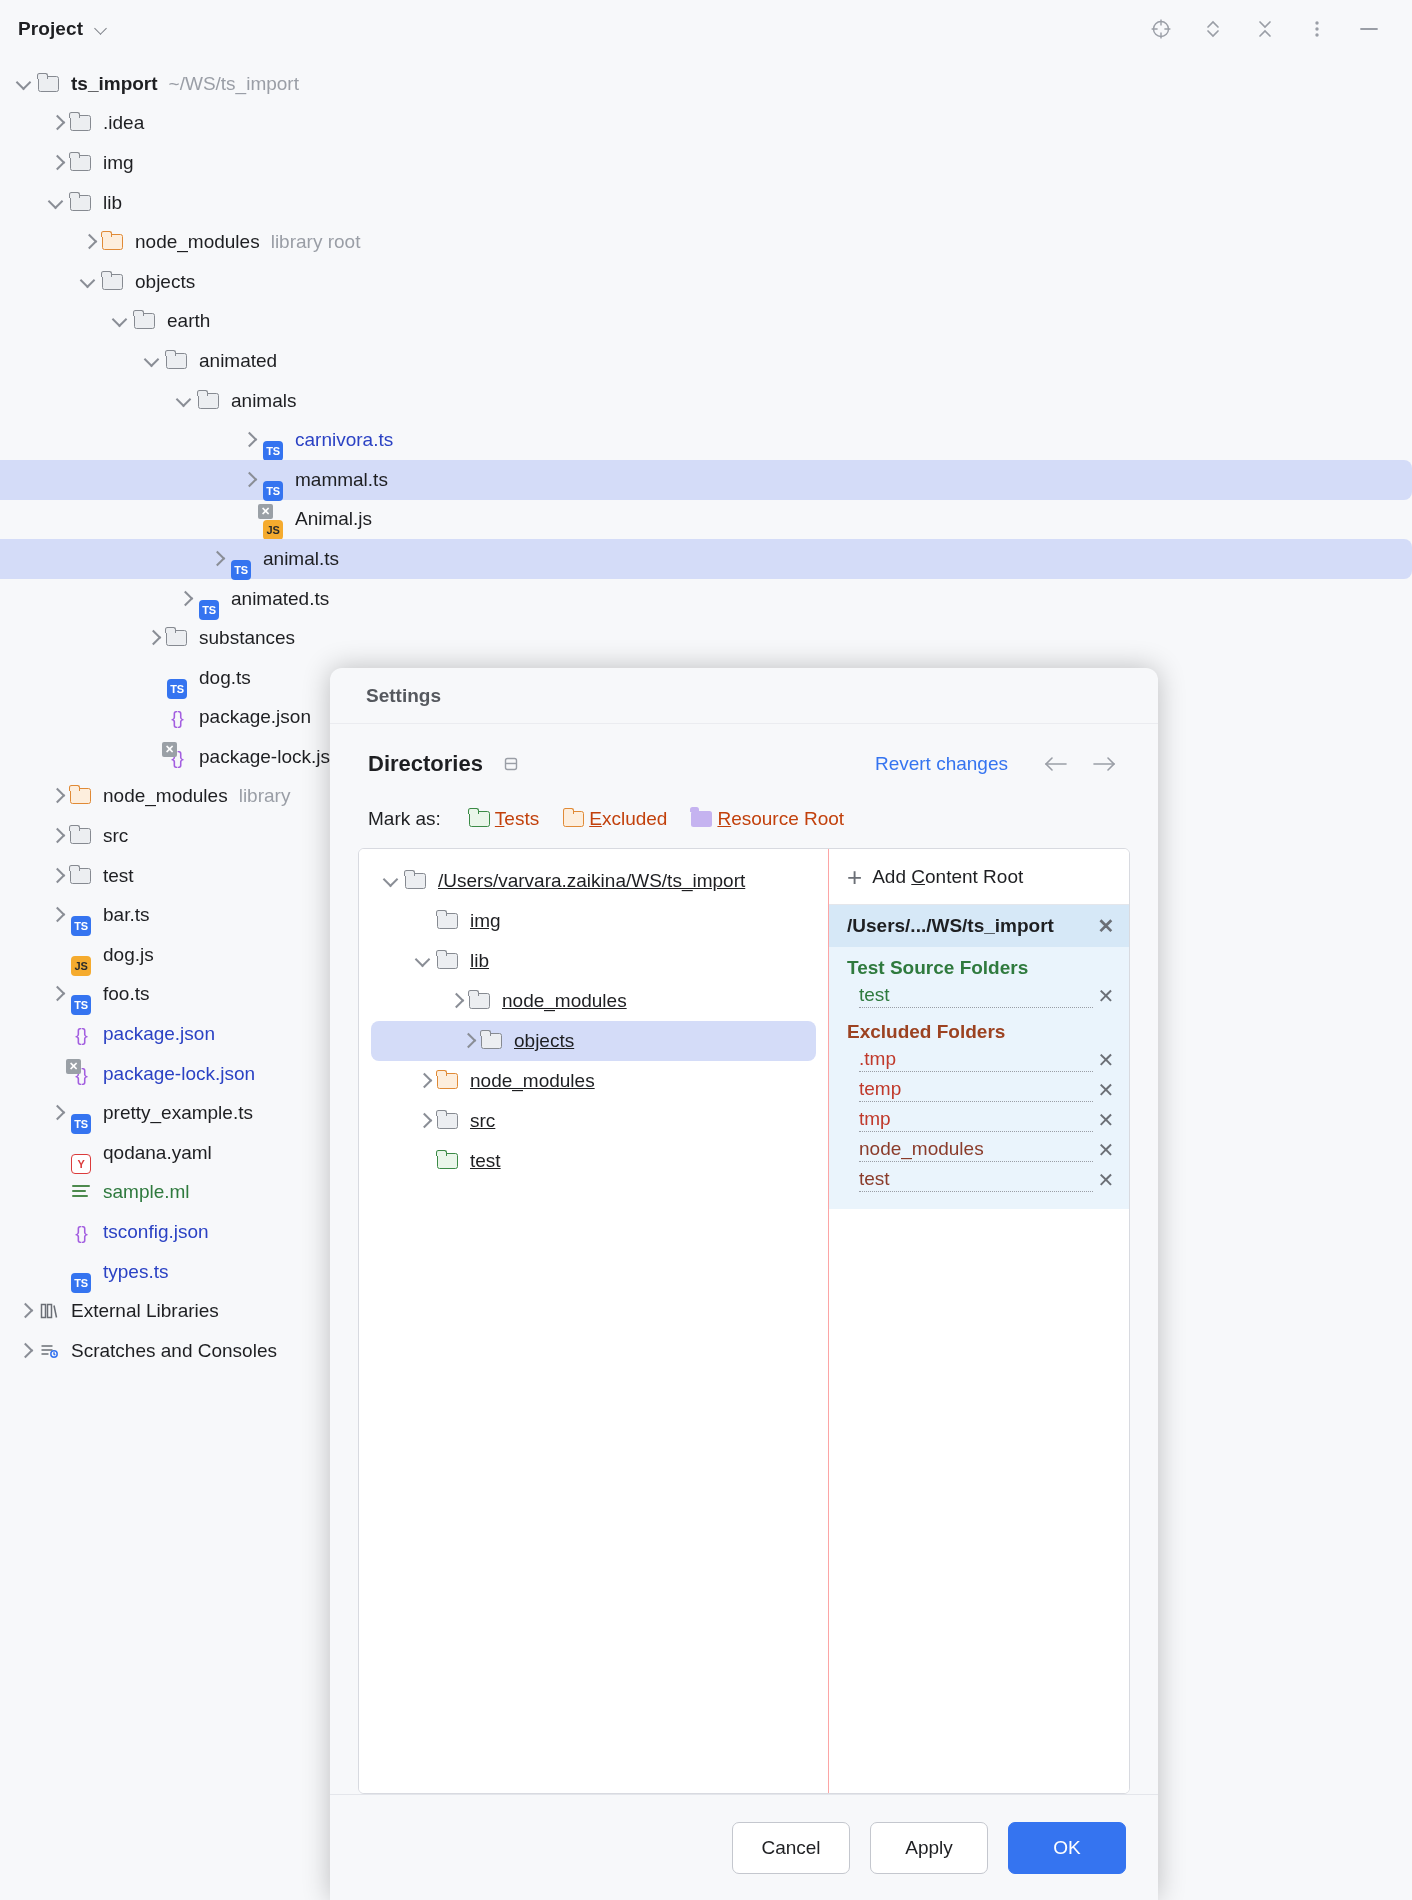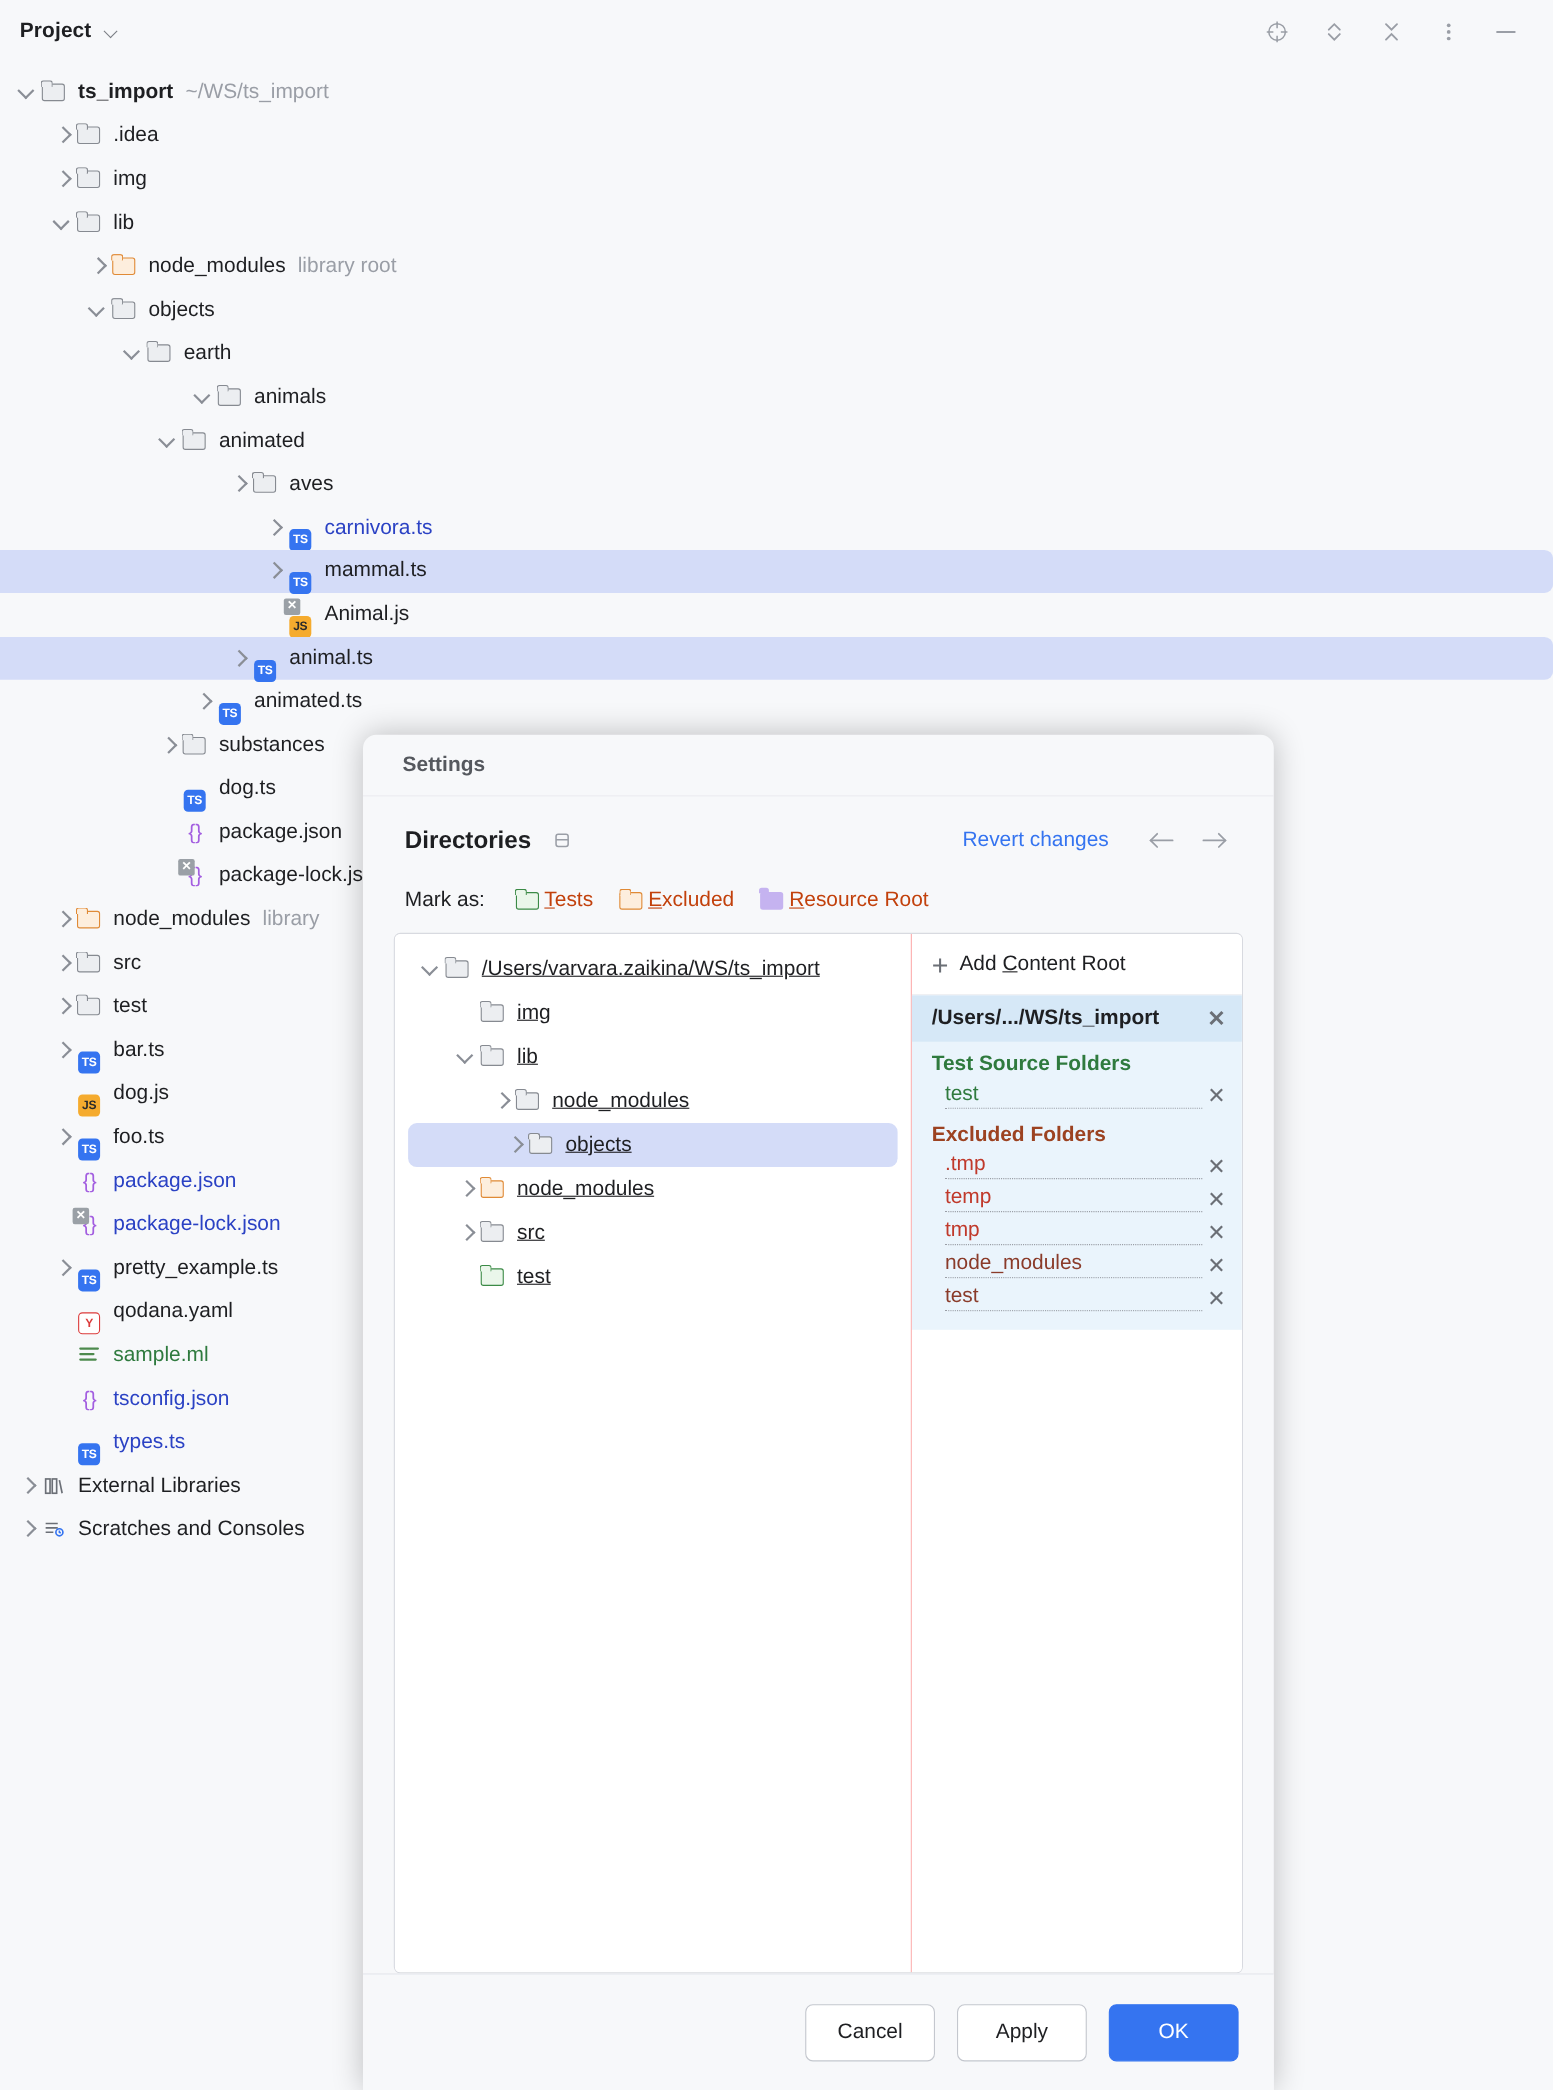--- a/index.html
+++ b/index.html
@@ -294,40 +294,33 @@
         </span>
         <span class="lbl">objects</span>
       </div>
       <div class="row" style="padding-left:110px">
         <span class="arrow down"></span>
         <span class="ficon">
           <span class="folder-gray"></span>
         </span>
         <span class="lbl">earth</span>
       </div>
+      <div class="row" style="padding-left:142px">
+        <span class="arrow down"></span>
+        <span class="ficon">
+          <span class="folder-gray"></span>
+        </span>
+        <span class="lbl">animated</span>
+      </div>
       <div class="row" style="padding-left:174px">
         <span class="arrow down"></span>
         <span class="ficon">
           <span class="folder-gray"></span>
         </span>
         <span class="lbl">animals</span>
-      </div>
-      <div class="row" style="padding-left:142px">
-        <span class="arrow down"></span>
-        <span class="ficon">
-          <span class="folder-gray"></span>
-        </span>
-        <span class="lbl">animated</span>
-      </div>
-      <div class="row" style="padding-left:206px">
-        <span class="arrow right"></span>
-        <span class="ficon">
-          <span class="folder-gray"></span>
-        </span>
-        <span class="lbl">aves</span>
       </div>
       <div class="row" style="padding-left:238px">
         <span class="arrow right"></span>
         <span class="ficon">
           <span class="badge ts">TS</span>
         </span>
         <span class="lbl blue">carnivora.ts</span>
       </div>
       <div class="row selected" style="padding-left:238px">
         <span class="arrow right"></span>

